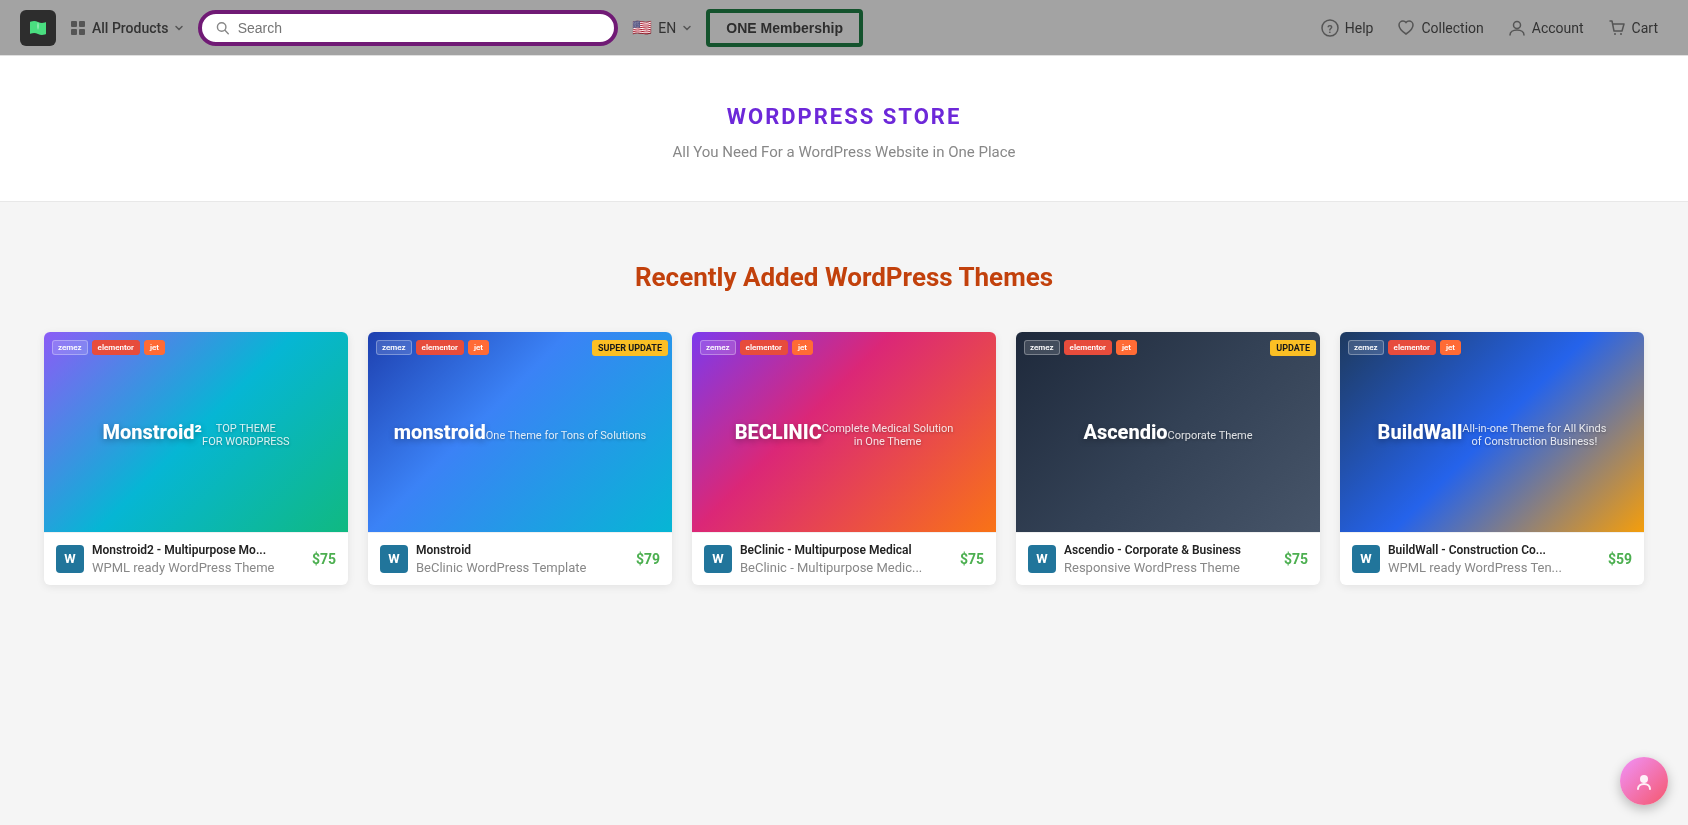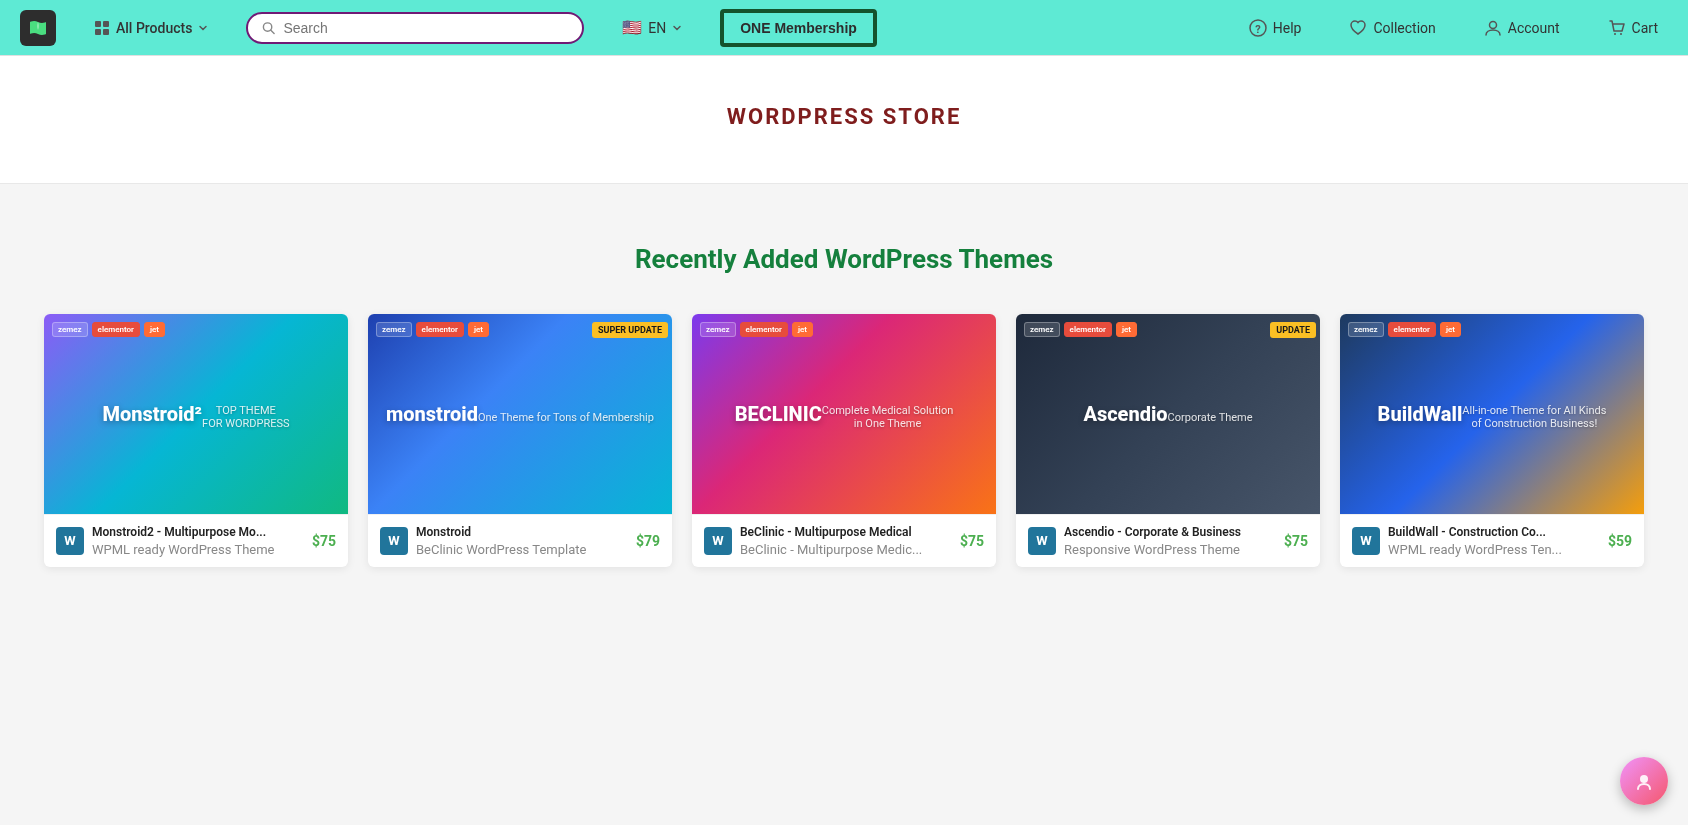--- a/index.html
+++ b/index.html
@@ -1,26 +1,26 @@
 <!DOCTYPE html>
 <html><head>
   <meta charset="utf-8">
   <style>
     * { box-sizing: border-box; margin: 0; padding: 0; }
     body { font-family: -apple-system, BlinkMacSystemFont, 'Segoe UI', Roboto, sans-serif; background: #f5f5f5; }
 
     
     .navbar {
-      background: #5eead4;
+      background: #a3a3a3;
       border-bottom: 1px solid #e0e0e0;
       height: 56px;
       display: flex;
       align-items: center;
       padding: 0 20px;
-      gap: 28px;
+      gap: 4px;
       position: sticky;
       top: 0;
       z-index: 100;
     }
     .nav-logo {
       width: 36px;
       height: 36px;
       background: #2d2d2d;
       border-radius: 6px;
       display: flex;
@@ -39,21 +39,21 @@
       white-space: nowrap;
       color: #333;
       font-size: 14px;
       font-weight: 500;
     }
     .nav-search {
       flex: 1;
       max-width: 420px;
       display: flex;
       align-items: center;
-      border: 2px solid #701a75;
+      border: 4px solid #701a75;
       border-radius: 24px;
       padding: 6px 14px;
       gap: 8px;
       background: #fff;
     }
     .nav-search input {
       border: none;
       outline: none;
       font-size: 14px;
       color: #555;
@@ -98,39 +98,39 @@
     .hero {
       background: #fff;
       text-align: center;
       padding: 48px 20px 40px;
       border-bottom: 1px solid #e8e8e8;
     }
     .hero-title {
       font-size: 22px;
       font-weight: 700;
       letter-spacing: 2px;
-      color: #7f1d1d;
+      color: #6d28d9;
       text-transform: uppercase;
       margin-bottom: 14px;
     }
     .hero-subtitle {
       font-size: 15px;
       color: #888;
       font-weight: 400;
     }
 
     
     .main-content {
       background: #f5f5f5;
       padding: 60px 40px 40px;
     }
     .section-title {
       font-size: 26px;
       font-weight: 700;
-      color: #15803d;
+      color: #c2410c;
       text-align: center;
       margin-bottom: 40px;
     }
 
     
     .product-grid {
       display: grid;
       grid-template-columns: repeat(5, 1fr);
       gap: 20px;
       max-width: 1600px;
@@ -374,20 +374,21 @@
       <path d="M2 2H4L6 12H14L16 5H5" stroke="#555" stroke-width="1.5" stroke-linecap="round" stroke-linejoin="round"></path>
       <circle cx="7" cy="15" r="1" fill="#555"></circle>
       <circle cx="13" cy="15" r="1" fill="#555"></circle>
     </svg>
     <span>Cart</span>
   </div>
 </nav>
 
 <div class="hero">
   <h1 class="hero-title">WORDPRESS STORE</h1>
+  <p class="hero-subtitle">All You Need For a WordPress Website in One Place</p>
 </div>
 
 <div class="main-content">
   <h2 class="section-title">Recently Added WordPress Themes</h2>
 
   <div class="product-grid" id="product-grid">
 
   <div class="product-card">
     <div class="product-image-placeholder theme-monstroid2">
       <div class="theme-brand-strip">
@@ -413,21 +414,21 @@
       <div class="product-card">
     <div class="product-image-placeholder theme-monstroid">
       <div class="theme-brand-strip">
         <span class="brand-pill">zemez</span>
         <span class="brand-pill elementor">elementor</span>
         <span class="brand-pill jet">jet</span>
       </div>
       <div class="theme-badge">SUPER UPDATE</div>
       <div class="theme-inner">
         <div class="theme-name-text">monstroid</div>
-        <div class="theme-tagline">One Theme for Tons of Membership</div>
+        <div class="theme-tagline">One Theme for Tons of Solutions</div>
       </div>
     </div>
     <div class="product-footer">
       <div class="product-wp-icon">W</div>
       <div class="product-info">
         <div class="product-name">Monstroid</div>
         <div class="product-desc">BeClinic WordPress Template</div>
       </div>
       <div class="product-price">$79</div>
     </div>

